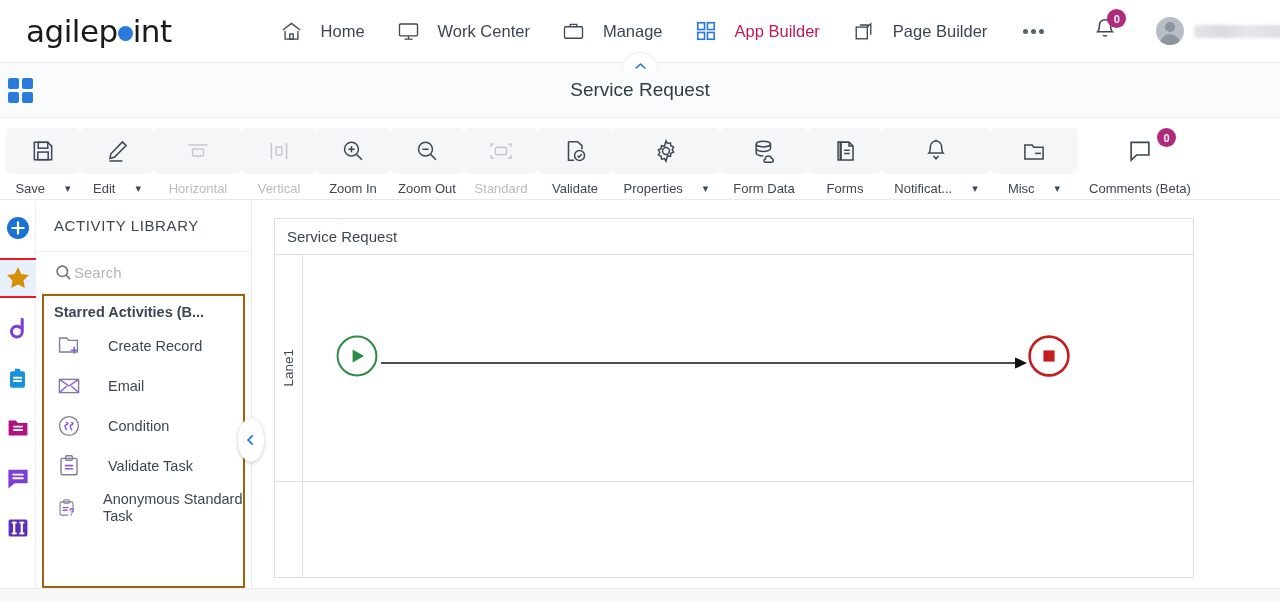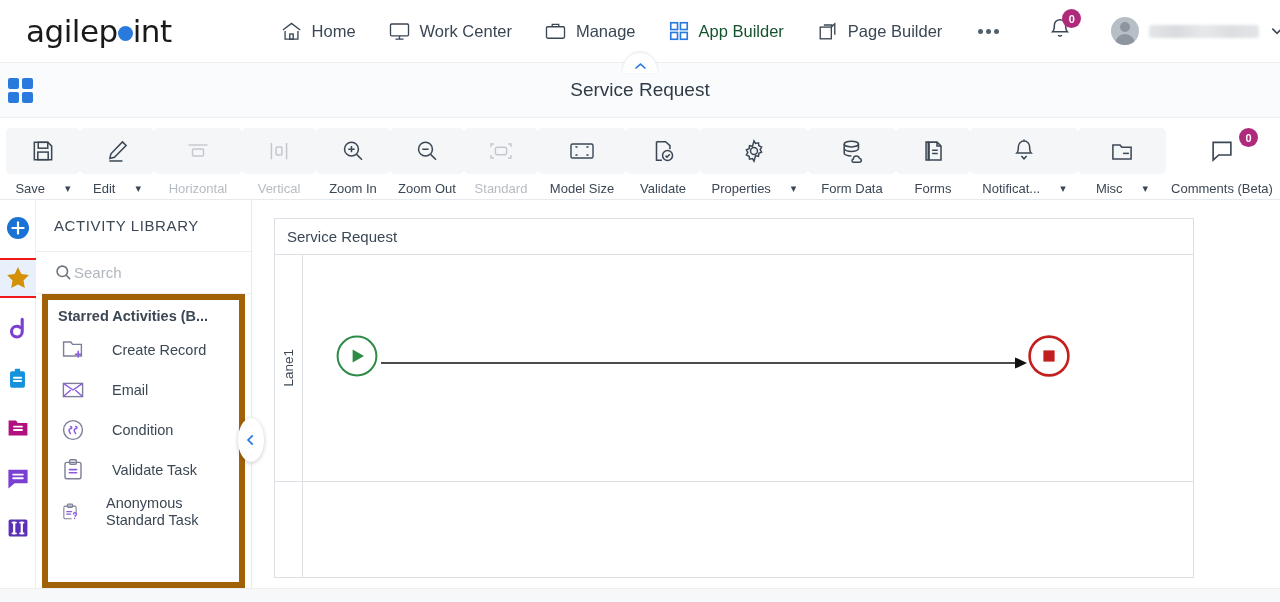--- a/index.html
+++ b/index.html
@@ -26,26 +26,26 @@
     display: flex; align-items: center;
     line-height: 1;
   }
   .logo .dot {
     display: inline-block; width: 15px; height: 15px;
     border-radius: 50%; background: #2a7ade;
     margin: 4px 0px 0 0px;
   }
   .navitems { display: flex; align-items: center; margin-left: 92px; gap: 0px; }
   .navitem {
-    display: flex; align-items: center; gap: 9px;
+    display: flex; align-items: center; gap: 18px;
     padding: 6px 16px; cursor: pointer;
     font-size: 16.5px; color: #3b4754;
     white-space: nowrap;
   }
-  .navitem.active { color: #14532d; justify-content: flex-end; }
+  .navitem.active { color: #be185d; justify-content: flex-end; }
   .navitem .ico { display: flex; align-items: center; }
   .dots-btn {
     display: flex; align-items: center; gap: 3px;
     padding: 10px 14px; margin-left: 6px; cursor: pointer;
   }
   .dots-btn i { width: 5px; height: 5px; border-radius: 50%; background: #52606d; display: block; }
   .nav-sep { width: 1px; height: 30px; background: #dde2e7; margin: 0 14px; }
   .bell-wrap { position: relative; cursor: pointer; padding: 4px 6px; }
   .badge {
     position: absolute; background: #b02a7c; color: #fff;
@@ -147,21 +147,21 @@
   .searchrow {
     height: 42px; display: flex; align-items: center; gap: 1px;
     padding: 0 18px; border-bottom: 1px solid #eceef0;
   }
   .searchrow input {
     border: none; outline: none; font-size: 15px; color: #3b4754;
     width: 130px; background: transparent; font-family: "Liberation Sans", sans-serif;
   }
   .searchrow input::placeholder { color: #b0b6bd; }
   .starred-box {
-    margin: 0 6px 0 6px; border: 6px solid #a16207; flex: 1;
+    margin: 0 6px 0 6px; border: 2px solid #a16207; flex: 1;
     padding: 5px 0 0 0;
   }
   .group-head {
     font-size: 14.5px; font-weight: 700; color: #3b4754;
     padding: 3px 0 6px 10px;
   }
   .actrow {
     display: flex; align-items: center; gap: 26px;
     padding: 5px 0 5px 12px; cursor: pointer; min-height: 40px;
   }
@@ -390,31 +390,20 @@
       <svg width="28" height="26" viewBox="0 0 28 24" fill="none" stroke="#c3c8ce" stroke-width="1.4">
         <path d="M4 8V5h3M24 8V5h-3M4 16v3h3M24 16v3h-3"></path>
           <rect x="8.4" y="8.3" width="11.2" height="7.4" rx="2"></rect>
       </svg>
     </div>
     <div class="lbl">
         <span>Standard</span>
       </div>
   </div>
 
-  <div class="tbtn wide">
-    <div class="box">
-      <svg width="30" height="26" viewBox="0 0 30 24" fill="none" stroke="#3b4754" stroke-width="1.4">
-        <rect x="4" y="5" width="22" height="14" rx="1.6"></rect>
-        <path d="M9 8.6V8h1.6M9 15.4V16h1.6M21 8.6V8h-1.6M21 15.4V16h-1.6"></path>
-      </svg>
-    </div>
-    <div class="lbl">
-        <span>Model Size</span>
-      </div>
-  </div>
 
   <div class="tbtn">
     <div class="box">
       <svg width="26" height="26" viewBox="0 0 24 24" fill="none" stroke="#3b4754" stroke-width="1.4">
         <path d="M6 3.4h8.4L18.4 7v3.4"></path>
           <path d="M6 3.4v17.2h5"></path>
         <circle cx="16.2" cy="16.2" r="4.6"></circle>
           <path d="M14.3 16.3l1.4 1.4 2.6-2.8"></path>
       </svg>
     </div>

